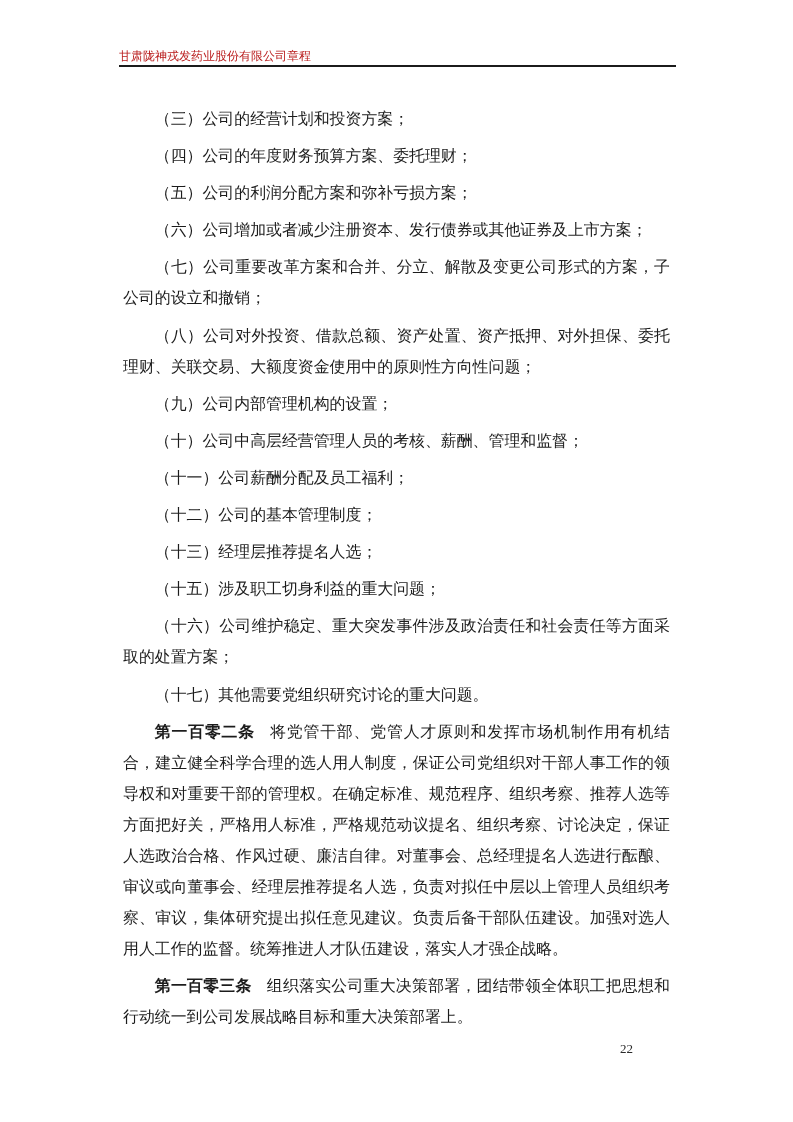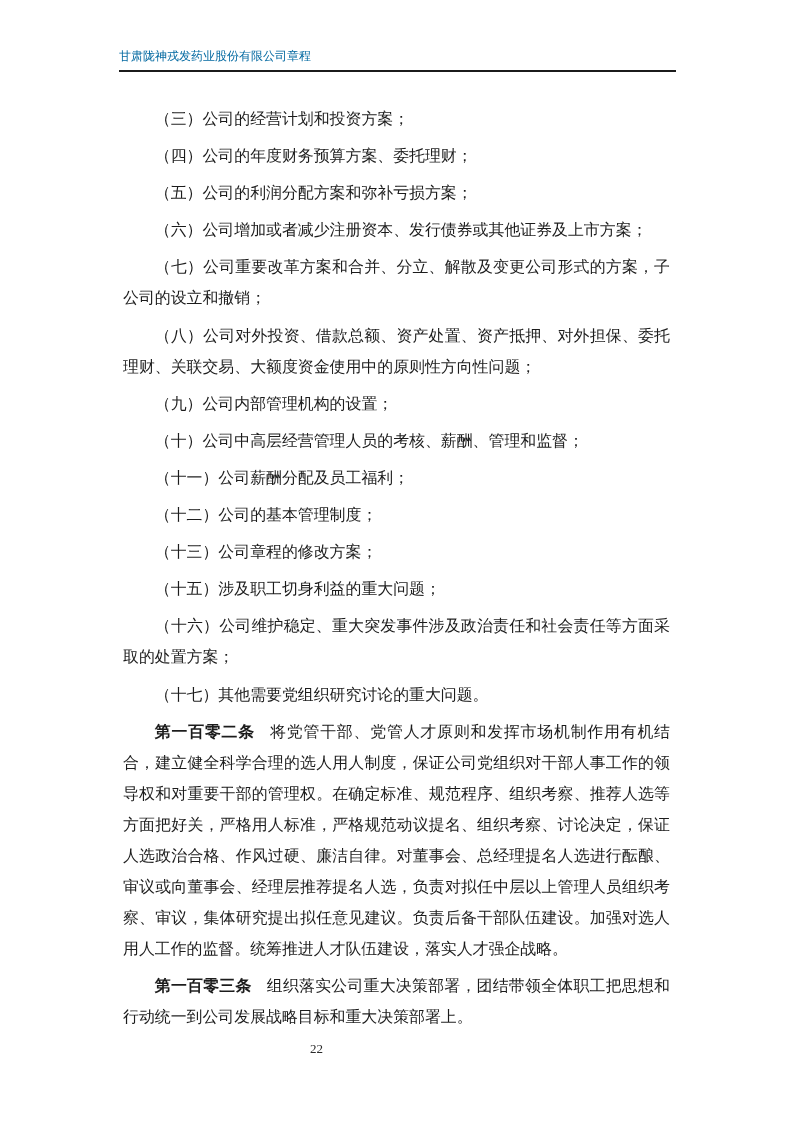--- a/index.html
+++ b/index.html
@@ -3,36 +3,36 @@
 <meta charset="utf-8">
 <style>
   html,body{margin:0;padding:0;}
   body{
     width:793px;height:1122px;position:relative;background:#ffffff;
     font-family:"Liberation Serif","DejaVu Serif",serif;color:#1f1f1f;
     overflow:hidden;
   }
   .doc-header{
     position:absolute;left:119px;top:47px;width:557px;
-    font-size:12px;line-height:18px;color:#0369a1;
-    padding-bottom:5px;border-bottom:2px solid #1b1b1b;
+    font-size:12px;line-height:18px;color:#b91c1c;
+    border-bottom:2px solid #1b1b1b;
   }
   .doc-content{
     position:absolute;left:117px;top:97px;width:559px;
     font-size:15.9px;line-height:31.1px;text-align:justify;
     text-justify:inter-character;color:#1c1c1c;
   }
   .doc-content p{margin:6px;text-indent:2em;}
   .art-num{
     font-weight:bold;
     font-family:"Liberation Sans","DejaVu Sans",sans-serif;
     margin-right:0.95em;
   }
   .page-number{
-    position:absolute;left:0;top:1041px;width:633px;text-align:center;
+    position:absolute;left:0;top:1041px;width:633px;text-align:right;
     font-size:13px;color:#2a2a2a;
   }
   .cninfo-logo{
     position:absolute;left:700px;top:1124px;width:90px;
     font-family:"Liberation Sans","DejaVu Sans",sans-serif;
     color:#b3b3b3;text-align:center;user-select:none;
   }
   .cninfo-row1{
     display:flex;align-items:center;justify-content:flex-end;
     gap:1px;height:20px;padding-right:2px;
@@ -60,21 +60,21 @@
   <p>（三）公司的经营计划和投资方案；</p>
   <p>（四）公司的年度财务预算方案、委托理财；</p>
   <p>（五）公司的利润分配方案和弥补亏损方案；</p>
   <p>（六）公司增加或者减少注册资本、发行债券或其他证券及上市方案；</p>
   <p>（七）公司重要改革方案和合并、分立、解散及变更公司形式的方案，子公司的设立和撤销；</p>
   <p>（八）公司对外投资、借款总额、资产处置、资产抵押、对外担保、委托理财、关联交易、大额度资金使用中的原则性方向性问题；</p>
   <p>（九）公司内部管理机构的设置；</p>
   <p>（十）公司中高层经营管理人员的考核、薪酬、管理和监督；</p>
   <p>（十一）公司薪酬分配及员工福利；</p>
   <p>（十二）公司的基本管理制度；</p>
-  <p>（十三）公司章程的修改方案；</p>
+  <p>（十三）经理层推荐提名人选；</p>
   <p>（十五）涉及职工切身利益的重大问题；</p>
   <p>（十六）公司维护稳定、重大突发事件涉及政治责任和社会责任等方面采取的处置方案；</p>
   <p>（十七）其他需要党组织研究讨论的重大问题。</p>
 
   <p><span class="art-num">第一百零二条</span><span>将党管干部、党管人才原则和发挥市场机制作用有机结合，建立健全科学合理的选人用人制度，保证公司党组织对干部人事工作的领导权和对重要干部的管理权。在确定标准、规范程序、组织考察、推荐人选等方面把好关，严格用人标准，严格规范动议提名、组织考察、讨论决定，保证人选政治合格、作风过硬、廉洁自律。对董事会、总经理提名人选进行酝酿、审议或向董事会、经理层推荐提名人选，负责对拟任中层以上管理人员组织考察、审议，集体研究提出拟任意见建议。负责后备干部队伍建设。加强对选人用人工作的监督。统筹推进人才队伍建设，落实人才强企战略。</span></p>
 
   <p><span class="art-num">第一百零三条</span><span>组织落实公司重大决策部署，团结带领全体职工把思想和行动统一到公司发展战略目标和重大决策部署上。</span></p>
 
 </div>
 

